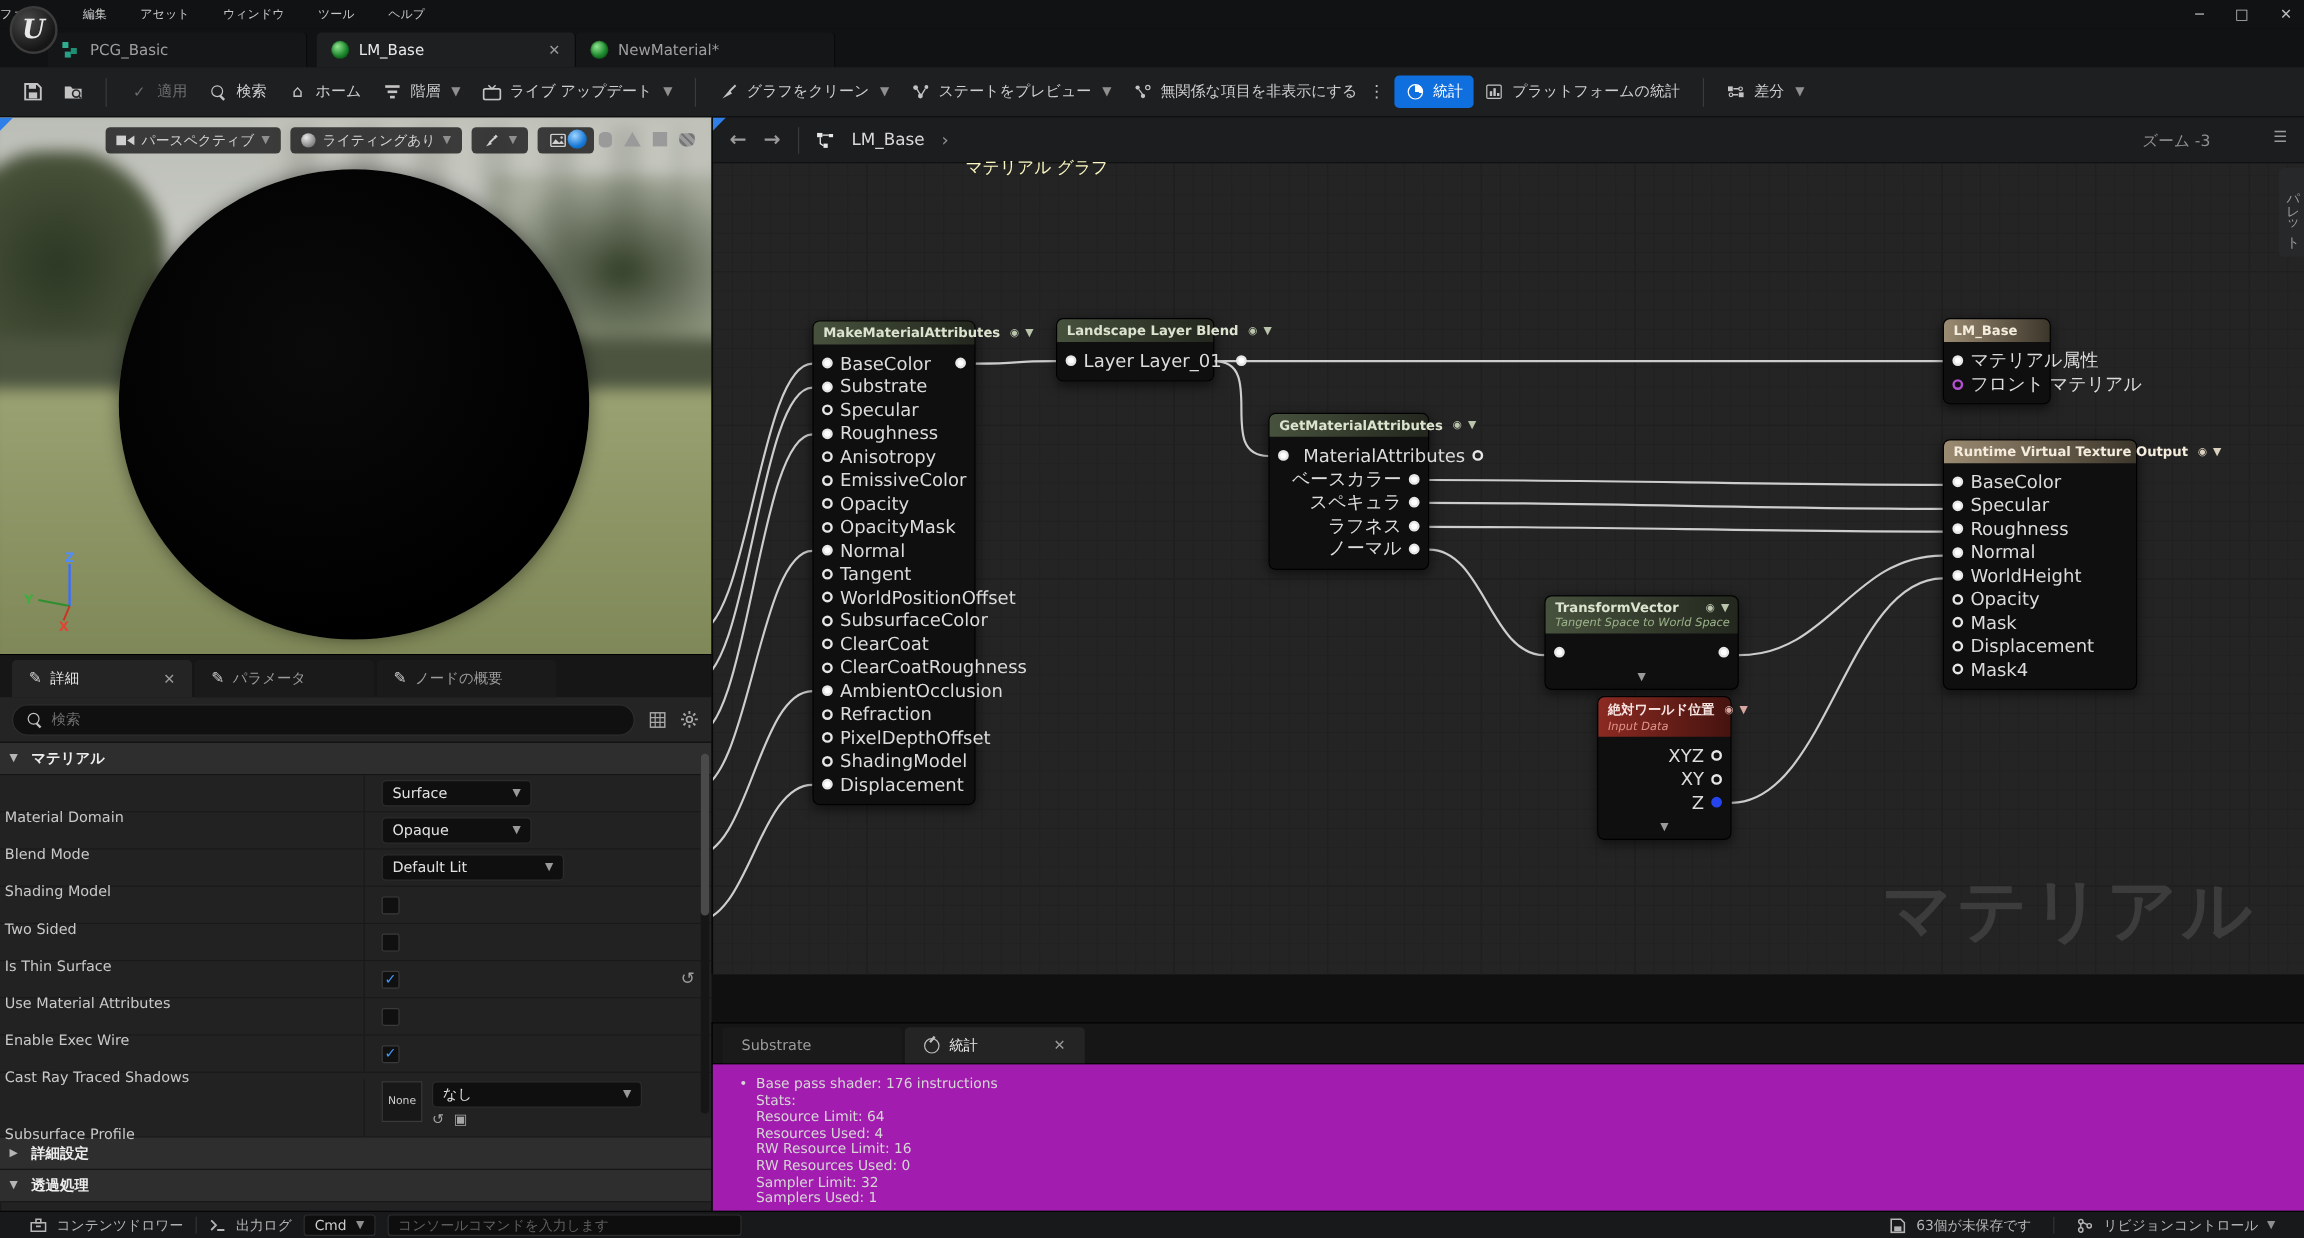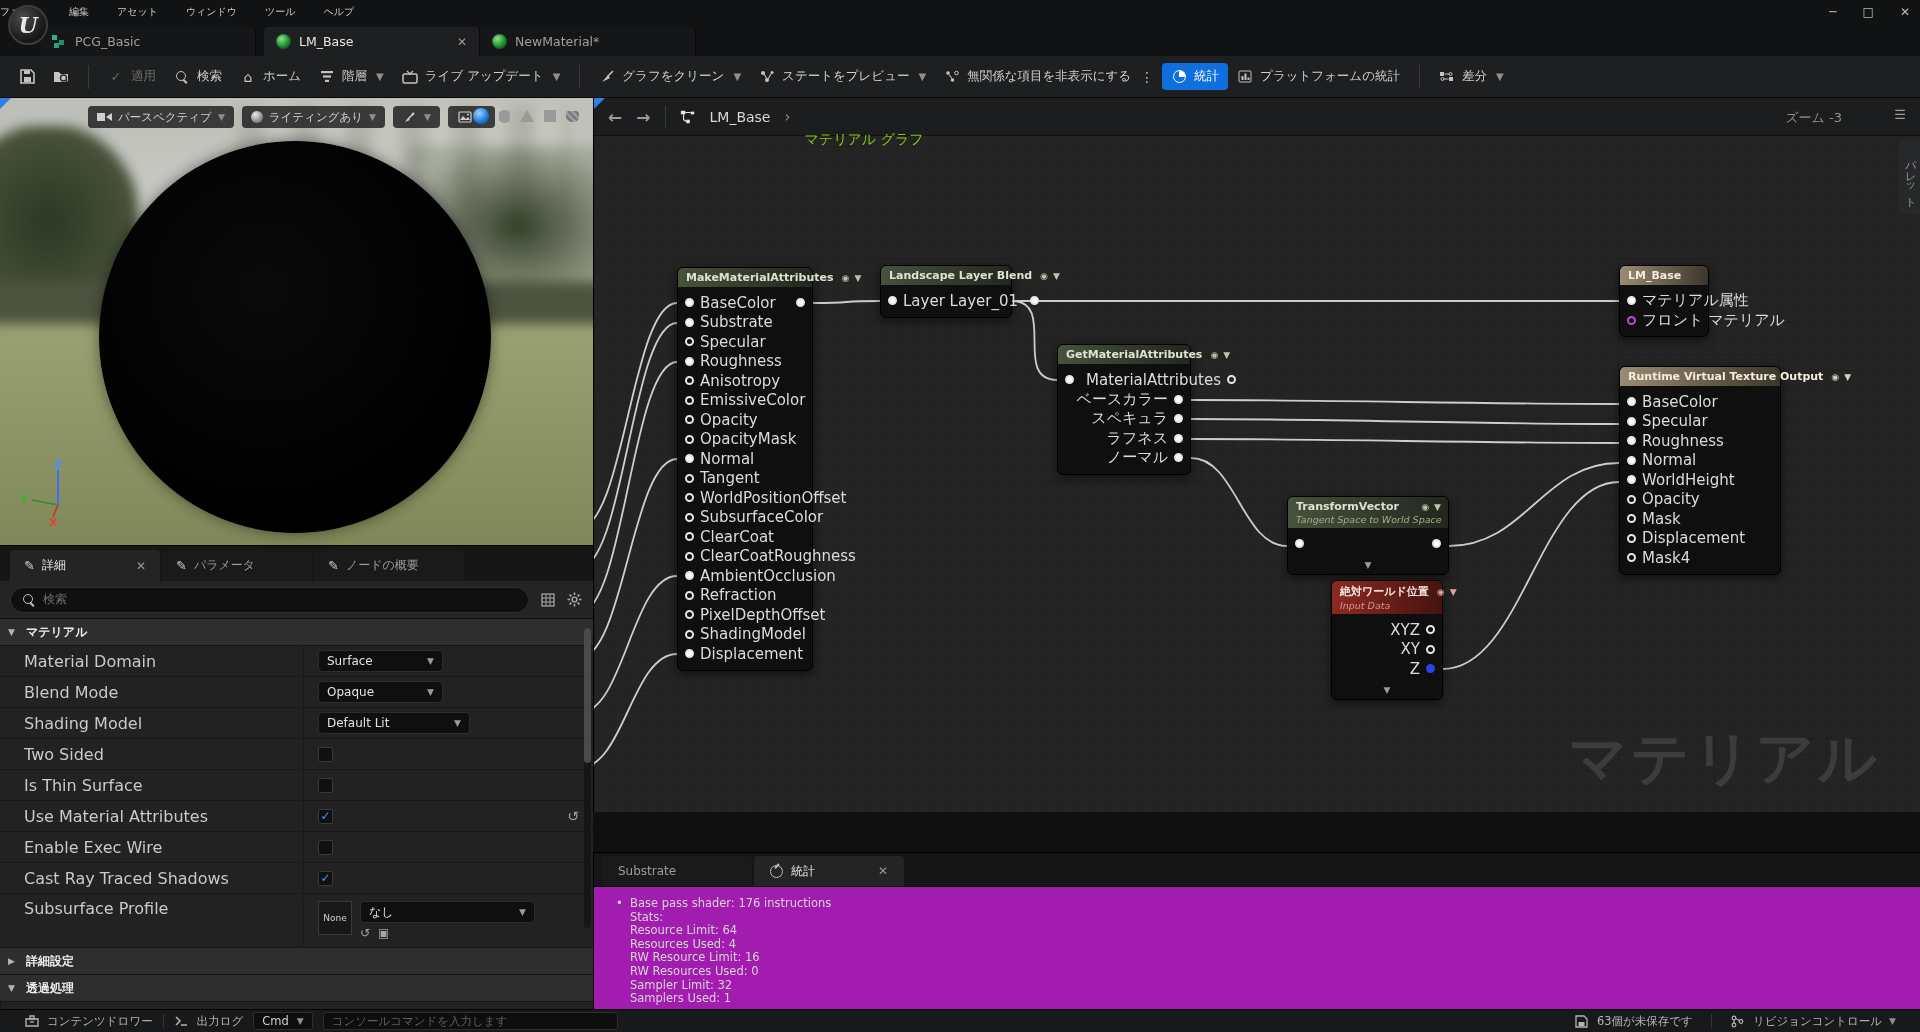--- a/index.html
+++ b/index.html
@@ -81,41 +81,41 @@
   .dtab.active{background:#242424;color:#e6e6e6;}
   .dtab .pencil{color:#cfcfcf;font-size:13px;}
   .searchrow{height:38px;display:flex;align-items:center;padding:0 10px;gap:10px;background:#242424;border-bottom:1px solid #101010;}
   .searchbox{flex:1;height:26px;background:#101010;border:1px solid #2e2e2e;border-radius:13px;display:flex;align-items:center;gap:8px;padding:0 12px;color:#6f6f6f;font-size:12px;}
   .sicon{width:17px;height:17px;display:flex;align-items:center;justify-content:center;color:#a9a9a9;}
   .props{position:relative;height:391px;overflow:hidden;}
   .sect{height:27px;background:#2e2e2e;display:flex;align-items:center;gap:8px;padding:0 8px;font-size:12px;font-weight:bold;color:#ededed;border-bottom:1px solid #151515;}
   .sect .sc{color:#b5b5b5;font-size:9px;width:10px;}
   .prop-row{display:flex;align-items:center;height:31px;border-bottom:1px solid #191919;background:#222222;}
   .prop-row.tall{height:54px;align-items:flex-start;padding-top:5px;}
-  .plabel{width:303px;padding-left:24px;font-size:16px;color:#c9c9c9;flex:0 0 303px;}
+  .plabel{width:303px;padding-left:4px;font-size:12px;color:#c9c9c9;flex:0 0 303px;margin-top:39px;}
   .pval{flex:1;display:flex;align-items:center;gap:8px;border-left:1px solid #191919;align-self:stretch;padding-left:14px;}
   .prop-row.tall .pval{align-items:flex-start;padding-top:2px;}
   .dd{height:22px;background:#0f0f0f;border:1px solid #2c2c2c;border-radius:4px;display:flex;align-items:center;justify-content:space-between;padding:0 8px;font-size:12px;color:#e2e2e2;width:125px;}
   .dd.wide{width:152px;}
   .dd .chev{color:#9a9a9a;font-size:9px;margin-left:10px;}
   .cb{width:15px;height:15px;background:#101010;border:1px solid #3a3a3a;border-radius:2px;display:flex;align-items:center;justify-content:center;font-size:12px;font-weight:bold;color:#3f9bff;}
   .reset{margin-left:auto;margin-right:14px;color:#9f9f9f;font-size:14px;}
   .thumb{width:34px;height:34px;background:#181818;border:1px solid #3a3a3a;display:flex;align-items:center;justify-content:center;font-size:9px;color:#cfcfcf;}
   .asset-col{display:flex;flex-direction:column;gap:3px;}
   .asset-icons{display:flex;gap:8px;color:#a5a5a5;font-size:12px;align-items:center;}
   .dscroll{position:absolute;right:2px;top:82px;width:7px;height:300px;background:#161616;border-radius:4px;}
   .dscroll i{position:absolute;left:0;top:0;width:7px;height:135px;background:#4a4a4a;border-radius:4px;}
 
   
   .gstrip{position:absolute;left:0;top:0;width:100%;height:38px;background:#1c1d1f;border-bottom:1px solid #111;z-index:7;display:flex;align-items:center;padding:0 14px;gap:14px;}
   .nav-arrow{font-size:17px;color:#9a9a9a;font-weight:bold;}
   .gsep{width:1px;height:22px;background:#3a3a3a;}
   .bc-asset{font-size:14px;color:#d8d8d8;}
   .bc-sep{color:#8f8f8f;font-size:15px;}
-  .bc-page{font-size:14px;color:#84cc16;margin-top:47px;}
+  .bc-page{font-size:14px;color:#fef9c3;margin-top:47px;}
   .zoomlabel{position:absolute;right:78px;top:11px;font-size:13px;color:#8f8f8f;z-index:7;}
   .gmenu-ico{position:absolute;right:14px;top:9px;color:#9a9a9a;z-index:8;font-size:13px;}
   .palette-tab{position:absolute;right:0;top:42px;width:21px;height:74px;background:#26282a;border-radius:4px 0 0 4px;writing-mode:vertical-rl;display:flex;align-items:center;justify-content:center;font-size:11px;color:#9c9c9c;z-index:7;}
   #wires{position:absolute;left:0;top:0;z-index:1;}
   .watermark{position:absolute;right:40px;bottom:14px;font-size:58px;font-weight:bold;color:#3c3c3c;z-index:0;letter-spacing:3px;}
   .gnode{position:absolute;background:rgba(14,14,14,.93);border:1px solid #000;border-radius:6px;box-shadow:0 3px 10px rgba(0,0,0,.55);z-index:3;}
   .ghead{border-radius:5px 5px 0 0;padding:3px 7px 3px 8px;display:flex;flex-direction:column;position:relative;}
   .ghead .trow{display:flex;align-items:center;}
   .gtitle{font-size:11px;font-weight:bold;white-space:nowrap;}
   .gsub{font-size:9.5px;font-style:italic;white-space:nowrap;margin-top:1px;}

